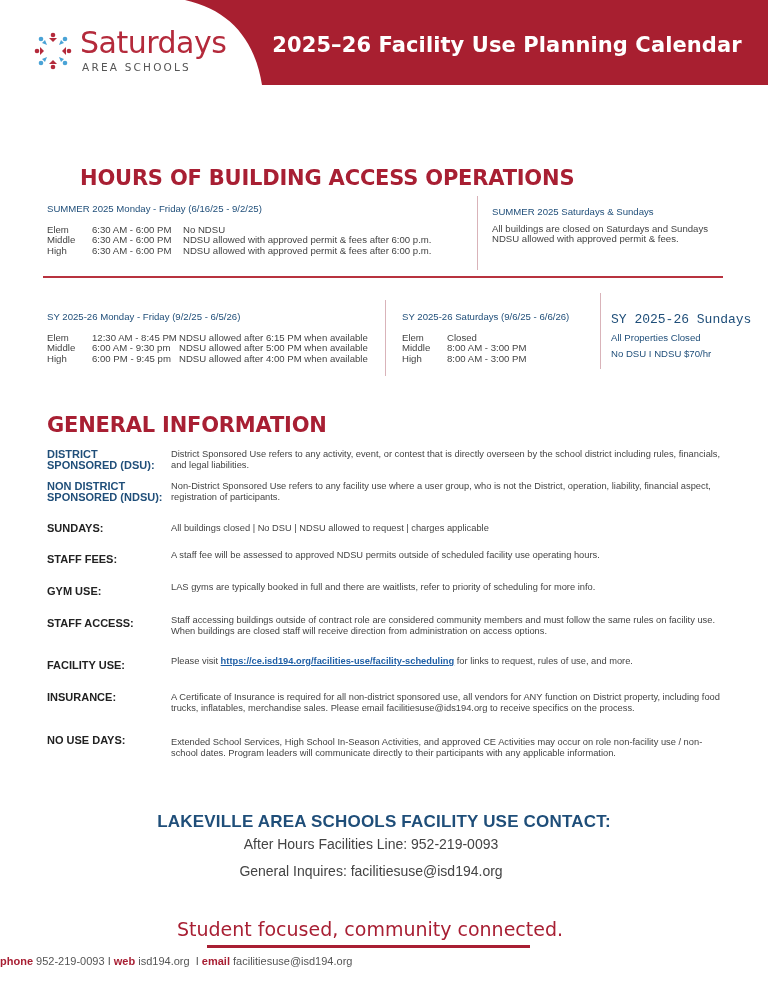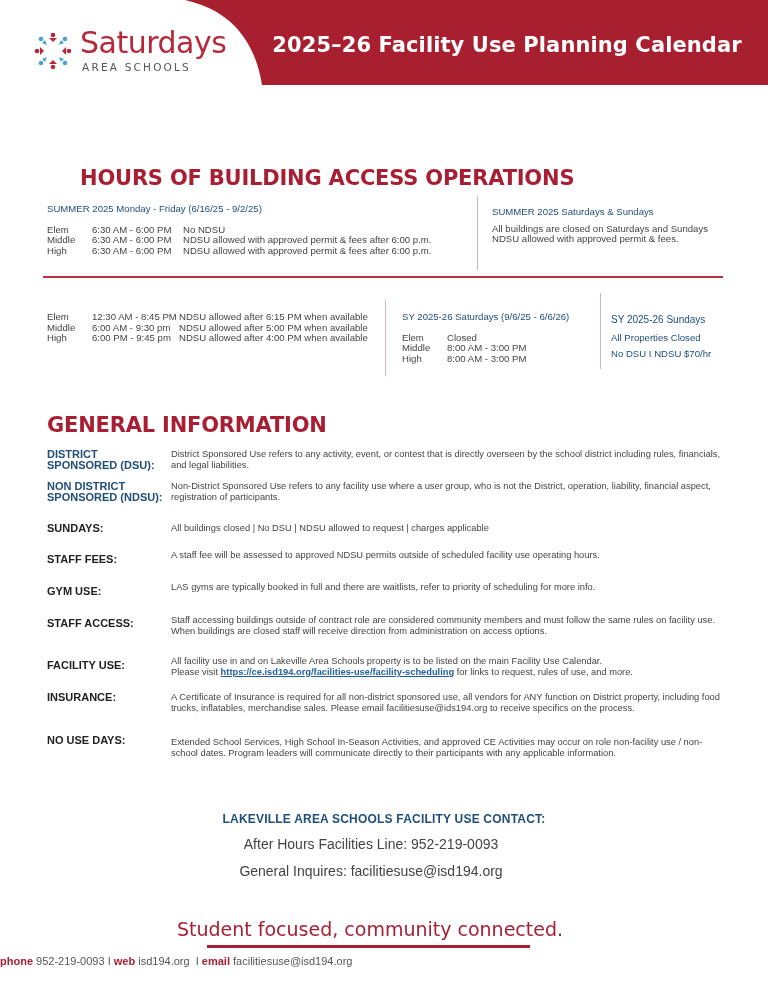--- a/index.html
+++ b/index.html
@@ -32,34 +32,34 @@
     position: absolute; left: 47px; font-size: 21px; font-weight: bold; color: #a81f33;
     font-family: "DejaVu Sans", sans-serif; letter-spacing: -0.2px;
   }
   .block { position: absolute; font-size: 9.6px; line-height: 10.6px; color: #444; }
   .block-title { color: #1f4e79; font-size: 9.6px; margin-bottom: 10px; }
   .row { display: flex; white-space: nowrap; }
   .row .lvl { width: 29px; }
   .vline { position: absolute; width: 1px; background: #d9b3b9; }
   .hline { position: absolute; height: 1.5px; background: #b8323f; }
 
-  .sun-title { color: #1f4e79; font-size: 10px; }
+  .sun-title { color: #1f4e79; font-size: 13px; font-family: Liberation Mono, monospace; }
   .sun-line { color: #1f4e79; font-size: 9.6px; }
 
   
   .gi-row { position: absolute; left: 47px; width: 680px; font-size: 9.3px; line-height: 11px; }
   .gi-label { position: absolute; left: 0; top: 0; font-weight: bold; color: #222; font-size: 11px; line-height: 11px; }
   .gi-label.blue { color: #1f4e79; }
   .gi-text { position: absolute; left: 124px; top: 0; width: 550px; color: #444; }
   .gi-text a { color: #1f5fa6; font-weight: bold; text-decoration: underline; }
 
   
   .contact-title {
     position: absolute; left: 0; width: 768px; top: 812px; text-align: center;
-    color: #1f4e79; font-weight: bold; font-size: 12px; letter-spacing: 0.2px;
+    color: #1f4e79; font-weight: bold; font-size: 17px; letter-spacing: 0.2px;
   }
   .contact-line {
     position: absolute; left: 0; width: 742px; text-align: center; font-size: 14px; color: #444;
   }
   .slogan {
     position: absolute; left: 0; width: 740px; top: 918px; text-align: center;
     color: #a81f33; font-size: 19px; font-family: "DejaVu Sans", sans-serif;
   }
   .slogan-bar { position: absolute; left: 207px; top: 945px; width: 323px; height: 3px; background: #a81f33; }
   .footer {
@@ -126,20 +126,21 @@
 
 <div class="block" style="left:492px; top:207px;">
   <div class="block-title" style="margin-bottom:6px">SUMMER 2025 Saturdays &amp; Sundays</div>
   <div>All buildings are closed on Saturdays and Sundays</div>
   <div>NDSU allowed with approved permit &amp; fees.</div>
 </div>
 
 <div class="hline" style="left:43px; top:276px; width:680px;"></div>
 
 <div class="block" style="left:47px; top:312px;">
+  <div class="block-title">SY 2025-26 Monday - Friday (9/2/25 - 6/5/26)</div>
   <div class="row">
     <span class="lvl" style="width:45px">Elem</span>
     <span style="width:87px">12:30 AM - 8:45 PM</span>
     <span>NDSU allowed after 6:15 PM when available</span>
   </div>
   <div class="row">
     <span class="lvl" style="width:45px">Middle</span>
     <span style="width:87px">6:00 AM - 9:30 pm</span>
     <span>NDSU allowed after 5:00 PM when available</span>
   </div>
@@ -210,21 +211,20 @@
 </div>
 
 <div class="gi-row" style="top:615px;">
   <div class="gi-label" style="top:3px">STAFF ACCESS:</div>
   <div class="gi-text">Staff accessing buildings outside of contract role are considered community members and must follow the same rules on facility use. When buildings are closed staff will receive direction from administration on access options.</div>
 </div>
 
 <div class="gi-row" style="top:656px;">
   <div class="gi-label" style="top:4px">FACILITY USE:</div>
   <div class="gi-text">
-    <div>All facility use in and on Lakeville Area Schools property is to be listed on the main Facility Use Calendar.</div>
     <div><span>Please visit </span><a>https://ce.isd194.org/facilities-use/facility-scheduling</a><span> for links to request, rules of use, and more.</span></div>
   </div>
 </div>
 
 <div class="gi-row" style="top:692px;">
   <div class="gi-label">INSURANCE:</div>
   <div class="gi-text">A Certificate of Insurance is required for all non-district sponsored use, all vendors for ANY function on District property, including food trucks, inflatables, merchandise sales. Please email facilitiesuse@ids194.org to receive specifics on the process.</div>
 </div>
 
 <div class="gi-row" style="top:735px;">

